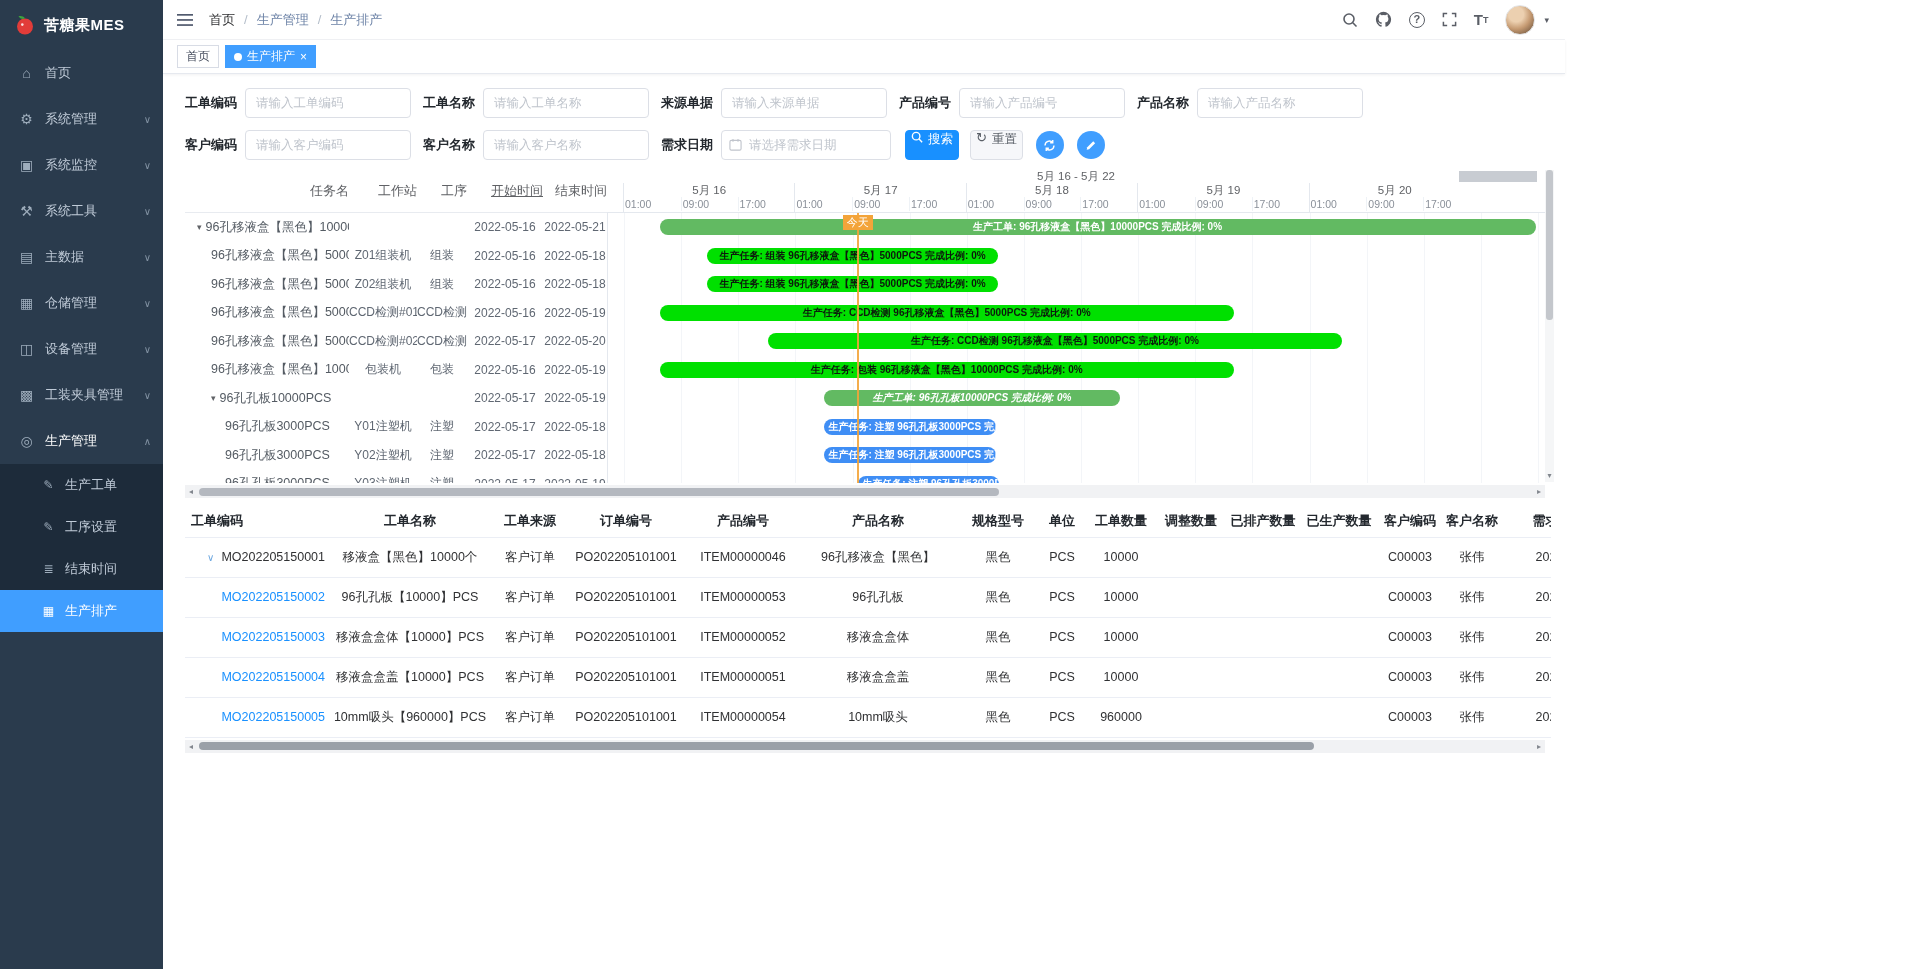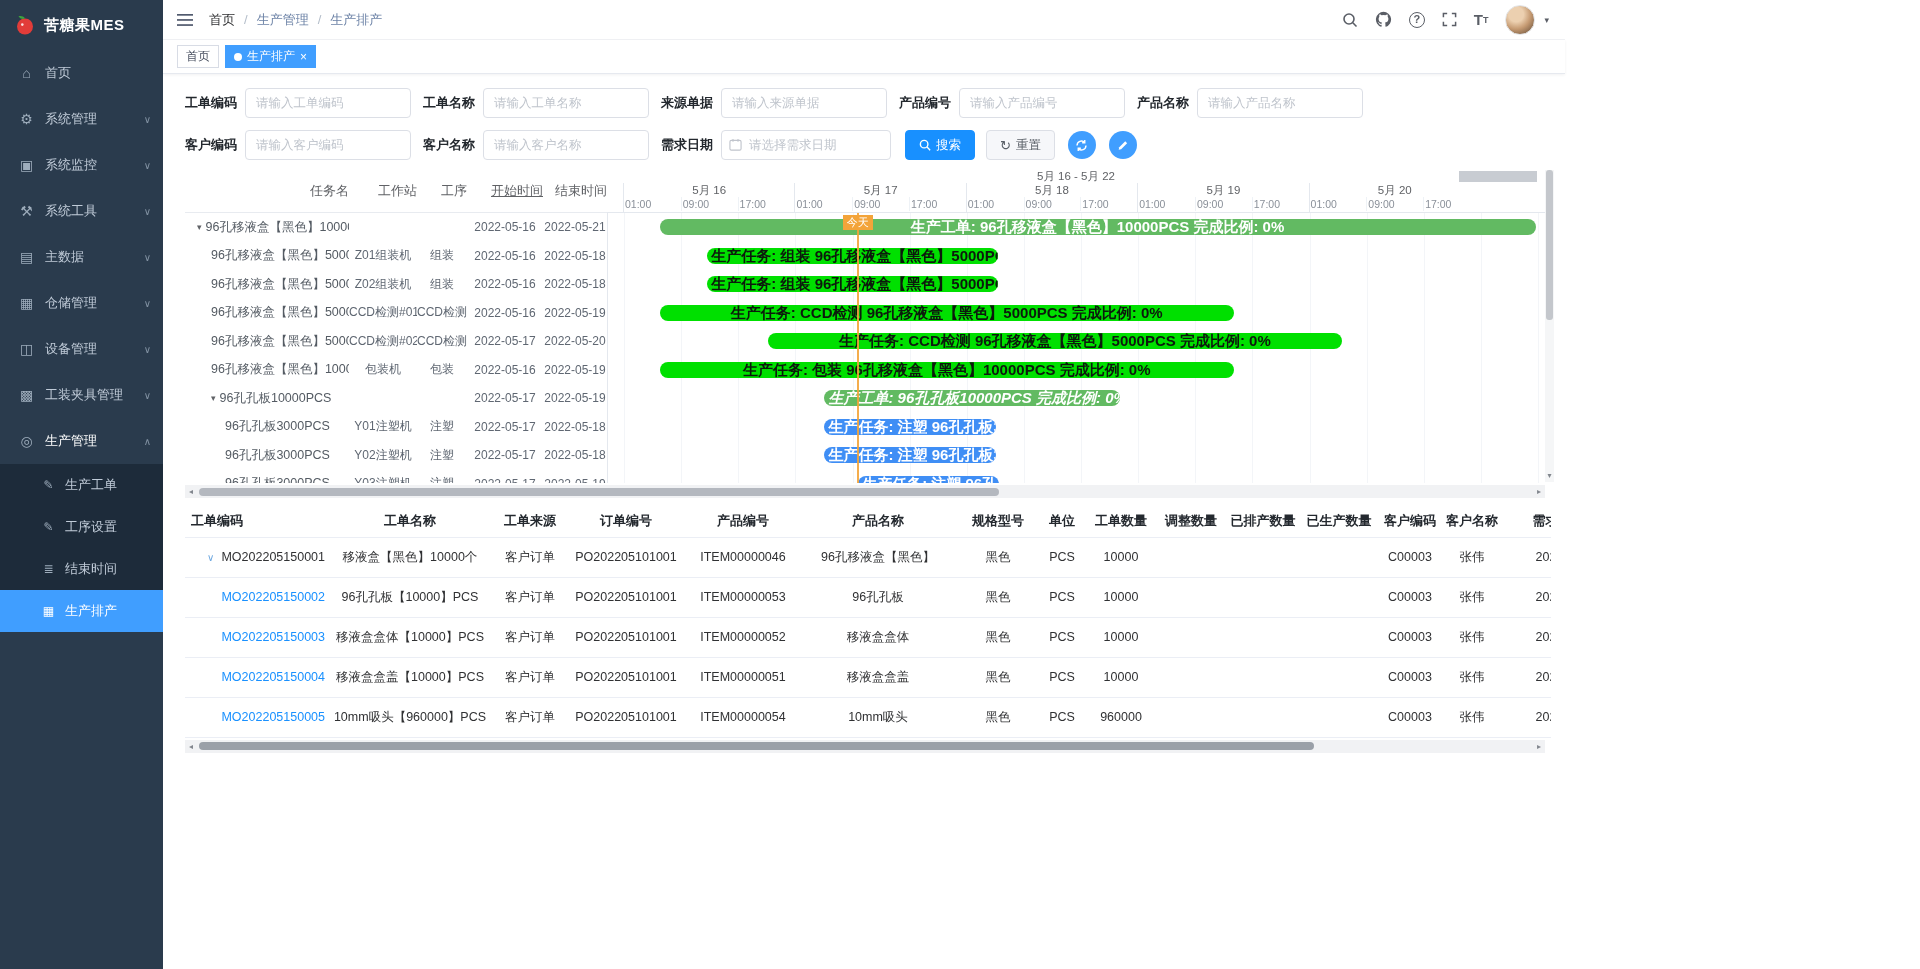--- a/index.html
+++ b/index.html
@@ -45,21 +45,21 @@
   
   .filter-form{display:flex;flex-wrap:wrap;column-gap:12px;row-gap:12px;width:1380px;padding-bottom:10px}
   .field{display:flex;align-items:center}
   .field label{font-size:13px;font-weight:bold;color:#23282e;margin-right:8px;white-space:nowrap}
   .f-input{width:166px;height:30px;border:1px solid #dcdfe6;border-radius:4px;padding:0 10px;font-size:12.5px;color:#606266;outline:none;font-family:inherit}
   .f-input::placeholder{color:#bfc4cc}
   .date-wrap{position:relative}
   .date-wrap .f-input{width:170px;padding-left:27px}
   .cal-icon{position:absolute;left:8px;top:8px;line-height:0}
   .btn-group{display:flex;align-items:center;gap:11px;margin-left:2px}
-  .btn{height:30px;display:inline-flex;align-items:center;gap:5px;border-radius:4px;font-size:12.5px;cursor:pointer;padding:0 13px;font-family:inherit}
+  .btn{height:30px;display:inline-flex;align-items:flex-start;gap:5px;border-radius:4px;font-size:12.5px;cursor:pointer;padding:0 5px;font-family:inherit}
   .btn-primary{background:#1890ff;border:1px solid #1890ff;color:#fff}
   .btn-plain{background:#f6f7fa;border:1px solid #dcdfe6;color:#5a6068}
   .reset-ic{font-size:13px;line-height:1}
   .btn-circle{width:28px;height:28px;border-radius:50%;background:#409eff;border:none;color:#fff;display:inline-flex;align-items:center;justify-content:center;cursor:pointer;margin-left:2px}
   
   .gantt{display:flex;width:1369px}
   .gantt-main{width:1360px}
   .gantt-header{display:flex}
   .g-left-head{width:422px;display:flex;border-bottom:1px solid #e8ebf0}
   .g-col{height:42px;line-height:42px;text-align:right;font-size:13px;color:#606266;overflow:hidden;white-space:nowrap}
@@ -77,21 +77,21 @@
   .g-left-body{width:422px;overflow:hidden}
   .g-row{height:28.5px;display:flex;align-items:center}
   .task-cell{display:flex;align-items:center;overflow:hidden;white-space:nowrap;font-size:12.5px;color:#545b63}
   .tree-caret{font-size:9px;color:#606266;margin-right:4px;cursor:pointer}
   .g-cell{font-size:12px;color:#5f6772;text-align:center;overflow:hidden;white-space:nowrap}
   .chart-area{width:938px;height:270px;position:relative;overflow:hidden;border-left:1px solid #e4e8ee;
     background-image:repeating-linear-gradient(to right,#f3f5f8 0,#f3f5f8 1px,transparent 1px,transparent 57.13px),
                      repeating-linear-gradient(to right,#e6eaef 0,#e6eaef 1px,transparent 1px,transparent 171.4px);
     background-position:16px 0}
   .c-row{height:28.5px;position:relative}
-  .bar{position:absolute;top:6px;height:16px;line-height:16px;border-radius:8px;overflow:hidden;white-space:nowrap;text-align:center;font-size:15px;font-weight:bold;cursor:pointer;z-index:2}
+  .bar{position:absolute;top:6px;height:16px;line-height:16px;border-radius:8px;overflow:hidden;white-space:nowrap;text-align:center;font-size:10px;font-weight:bold;cursor:pointer;z-index:2}
   .bar.task{background:#00e000;color:#0c1a0c}
   .bar.workorder{background:#62ba62;color:#fff}
   .bar .bar-label{display:inline-block;height:100%;padding:0 4px}
   .bar.selected .bar-label{background:#3f8ef5;color:#fff}
   .today-line{position:absolute;top:0;bottom:0;width:2px;background:rgba(243,164,58,.9);z-index:3;transform:translateX(-1px)}
   .today-label{position:absolute;top:2px;transform:translateX(-50%);background:#f3a43a;color:#fff;font-size:11px;line-height:15px;padding:0 4px;z-index:4}
   .gantt-vscroll{width:9px;height:312px;background:#f5f6f7;position:relative;margin-left:0;cursor:pointer}
   .vthumb{position:absolute;top:0;left:1px;width:7px;height:150px;background:#c4c7cc;border-radius:3px}
   .varrow{position:absolute;bottom:0;left:0;width:9px;text-align:center;font-size:8px;color:#82878e;line-height:12px}
   

